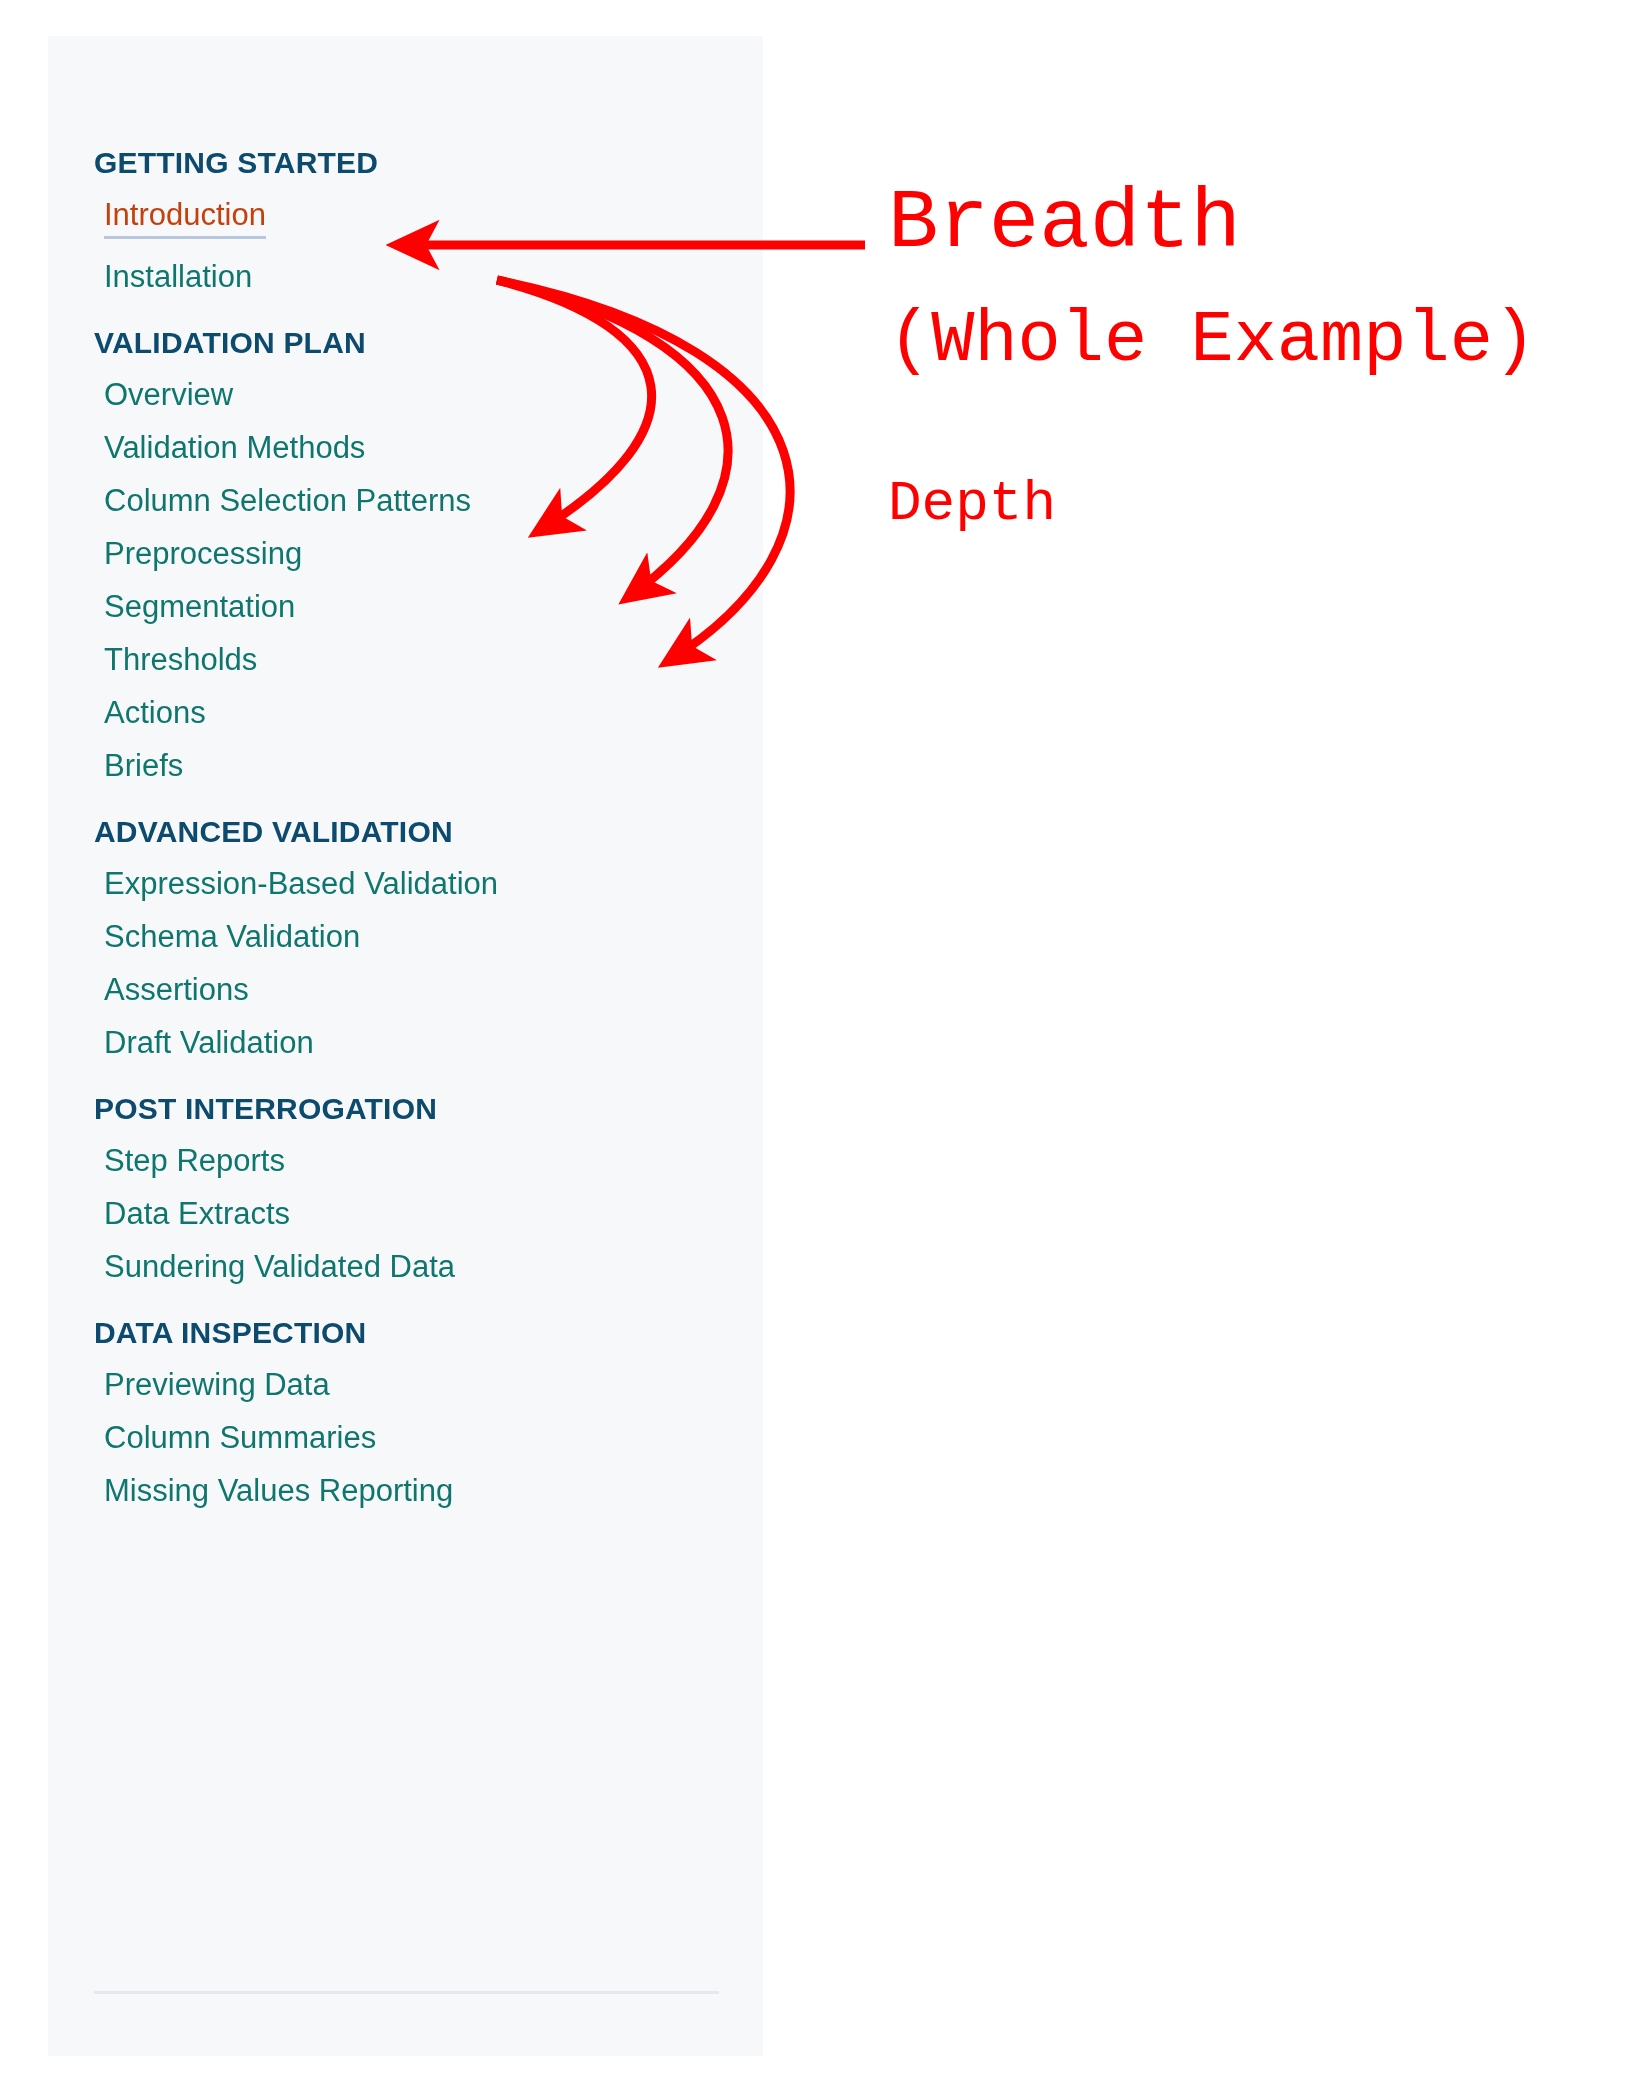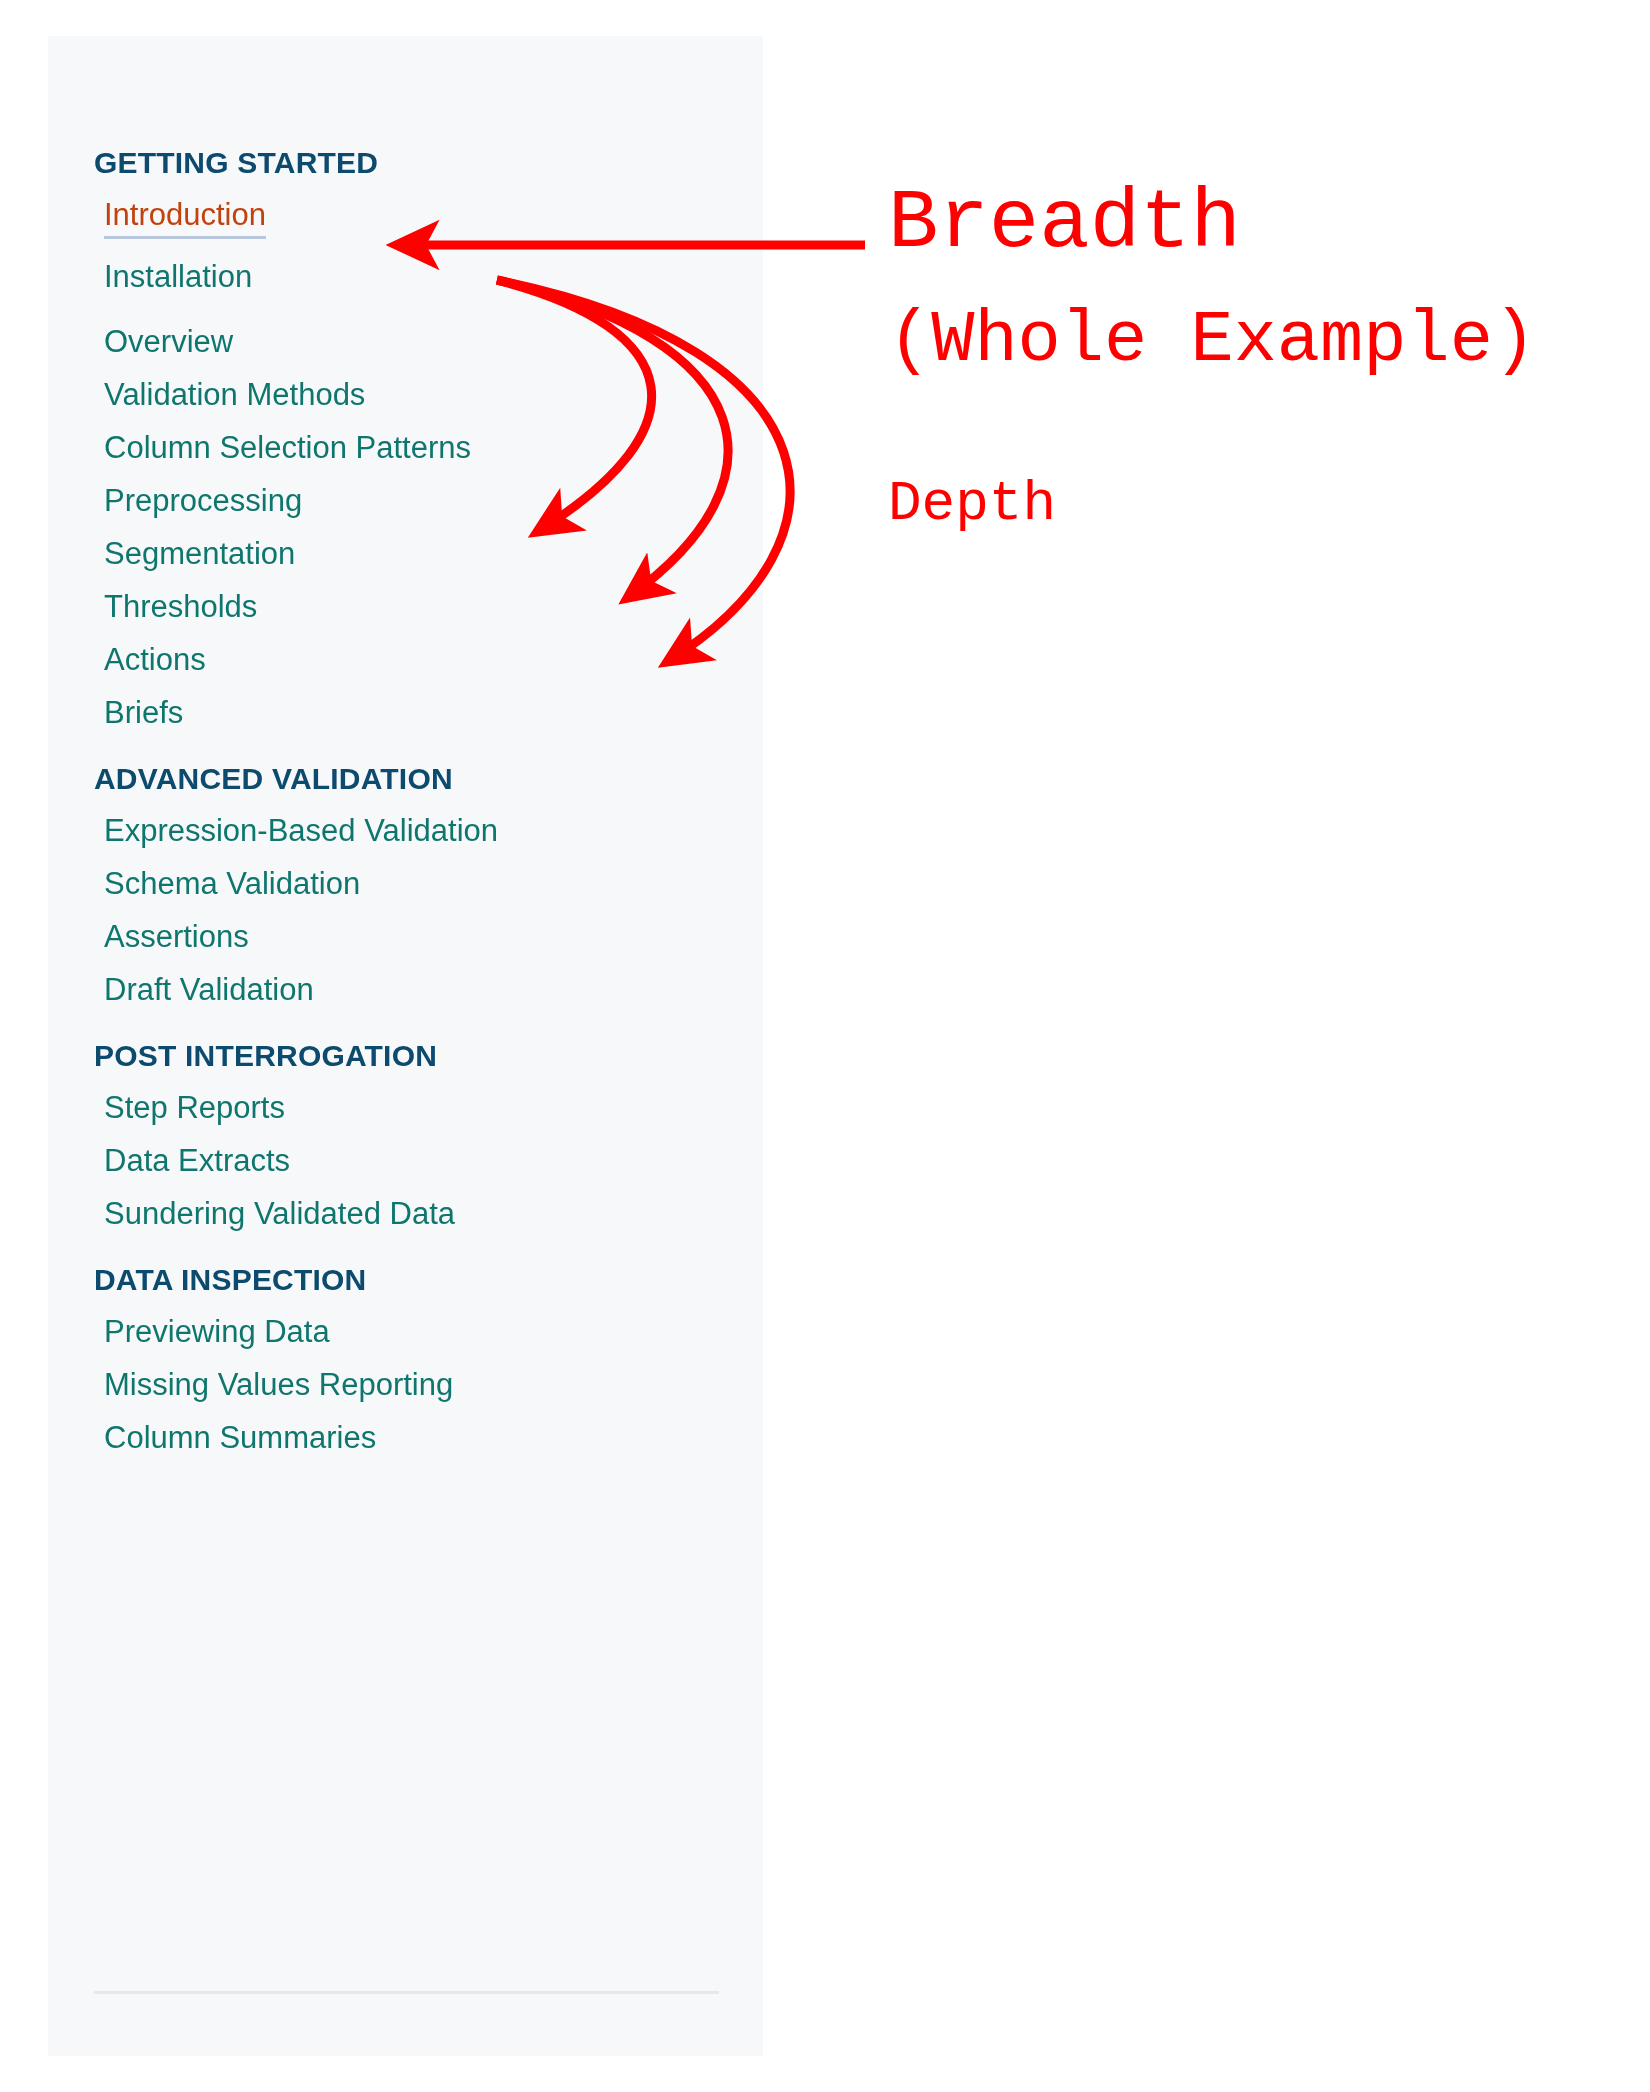--- a/index.html
+++ b/index.html
@@ -109,20 +109,21 @@
 
 <div id="sidebar">
 
   <div class="nav-section">
     <div class="section-title">GETTING STARTED</div>
     <div><span class="nav-item active">Introduction</span></div>
     <div class="nav-item">Installation</div>
   </div>
 
   <div class="nav-section">
+    <div class="section-title">VALIDATION PLAN</div>
     <div class="nav-item">Overview</div>
     <div class="nav-item">Validation Methods</div>
     <div class="nav-item">Column Selection Patterns</div>
     <div class="nav-item">Preprocessing</div>
     <div class="nav-item">Segmentation</div>
     <div class="nav-item">Thresholds</div>
     <div class="nav-item">Actions</div>
     <div class="nav-item">Briefs</div>
   </div>
 
@@ -137,22 +138,22 @@
   <div class="nav-section">
     <div class="section-title">POST INTERROGATION</div>
     <div class="nav-item">Step Reports</div>
     <div class="nav-item">Data Extracts</div>
     <div class="nav-item">Sundering Validated Data</div>
   </div>
 
   <div class="nav-section">
     <div class="section-title">DATA INSPECTION</div>
     <div class="nav-item">Previewing Data</div>
+    <div class="nav-item">Column Summaries</div>
     <div class="nav-item">Missing Values Reporting</div>
-    <div class="nav-item">Column Summaries</div>
   </div>
 
   <div class="sidebar-rule"></div>
 </div>
 
 <svg id="annotations" viewBox="0 0 1650 2092">
   <defs>
     <marker id="arrowhead" markerWidth="6" markerHeight="6" refX="4.4" refY="3" orient="auto" markerUnits="strokeWidth">
       <path d="M0,0.2 L6,3 L0,5.8 L1.5,3 Z" fill="#ff0000"></path>
     </marker>

